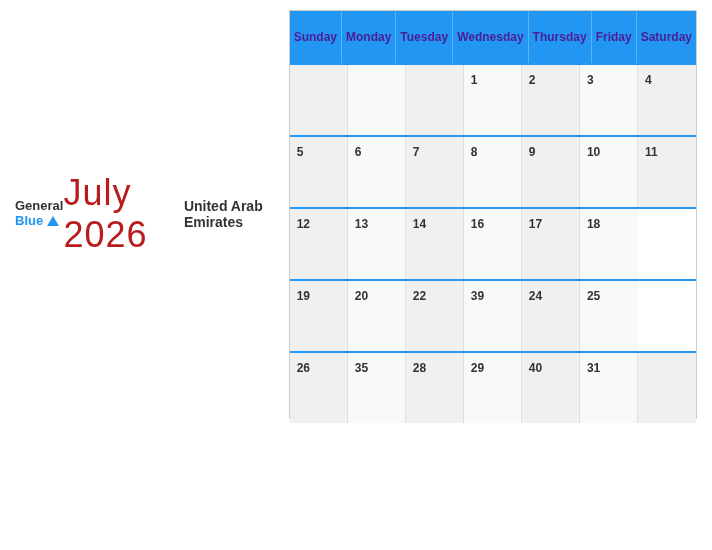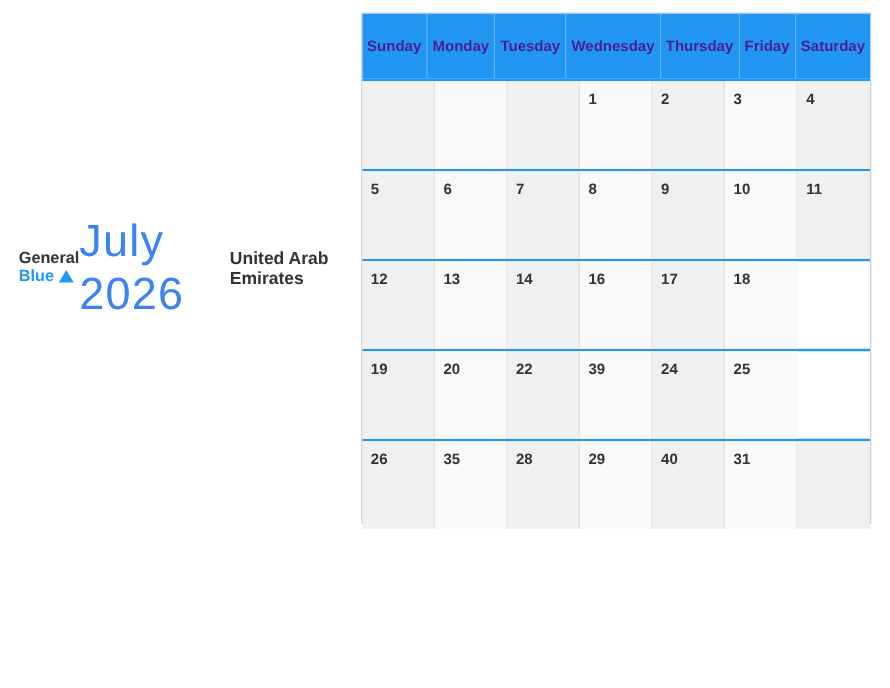--- a/index.html
+++ b/index.html
@@ -46,21 +46,21 @@
       height: 0;
       border-left: 6px solid transparent;
       border-right: 6px solid transparent;
       border-bottom: 10px solid #2196F3;
       display: inline-block;
       margin-left: 2px;
     }
     .month-title {
       font-size: 36px;
       font-weight: 400;
-      color: #3b82f6;
+      color: #b91c1c;
       letter-spacing: 1px;
     }
     .country {
       font-size: 14px;
       color: #333;
       font-weight: 700;
     }
     .calendar-grid {
       flex: 1;
       display: flex;

